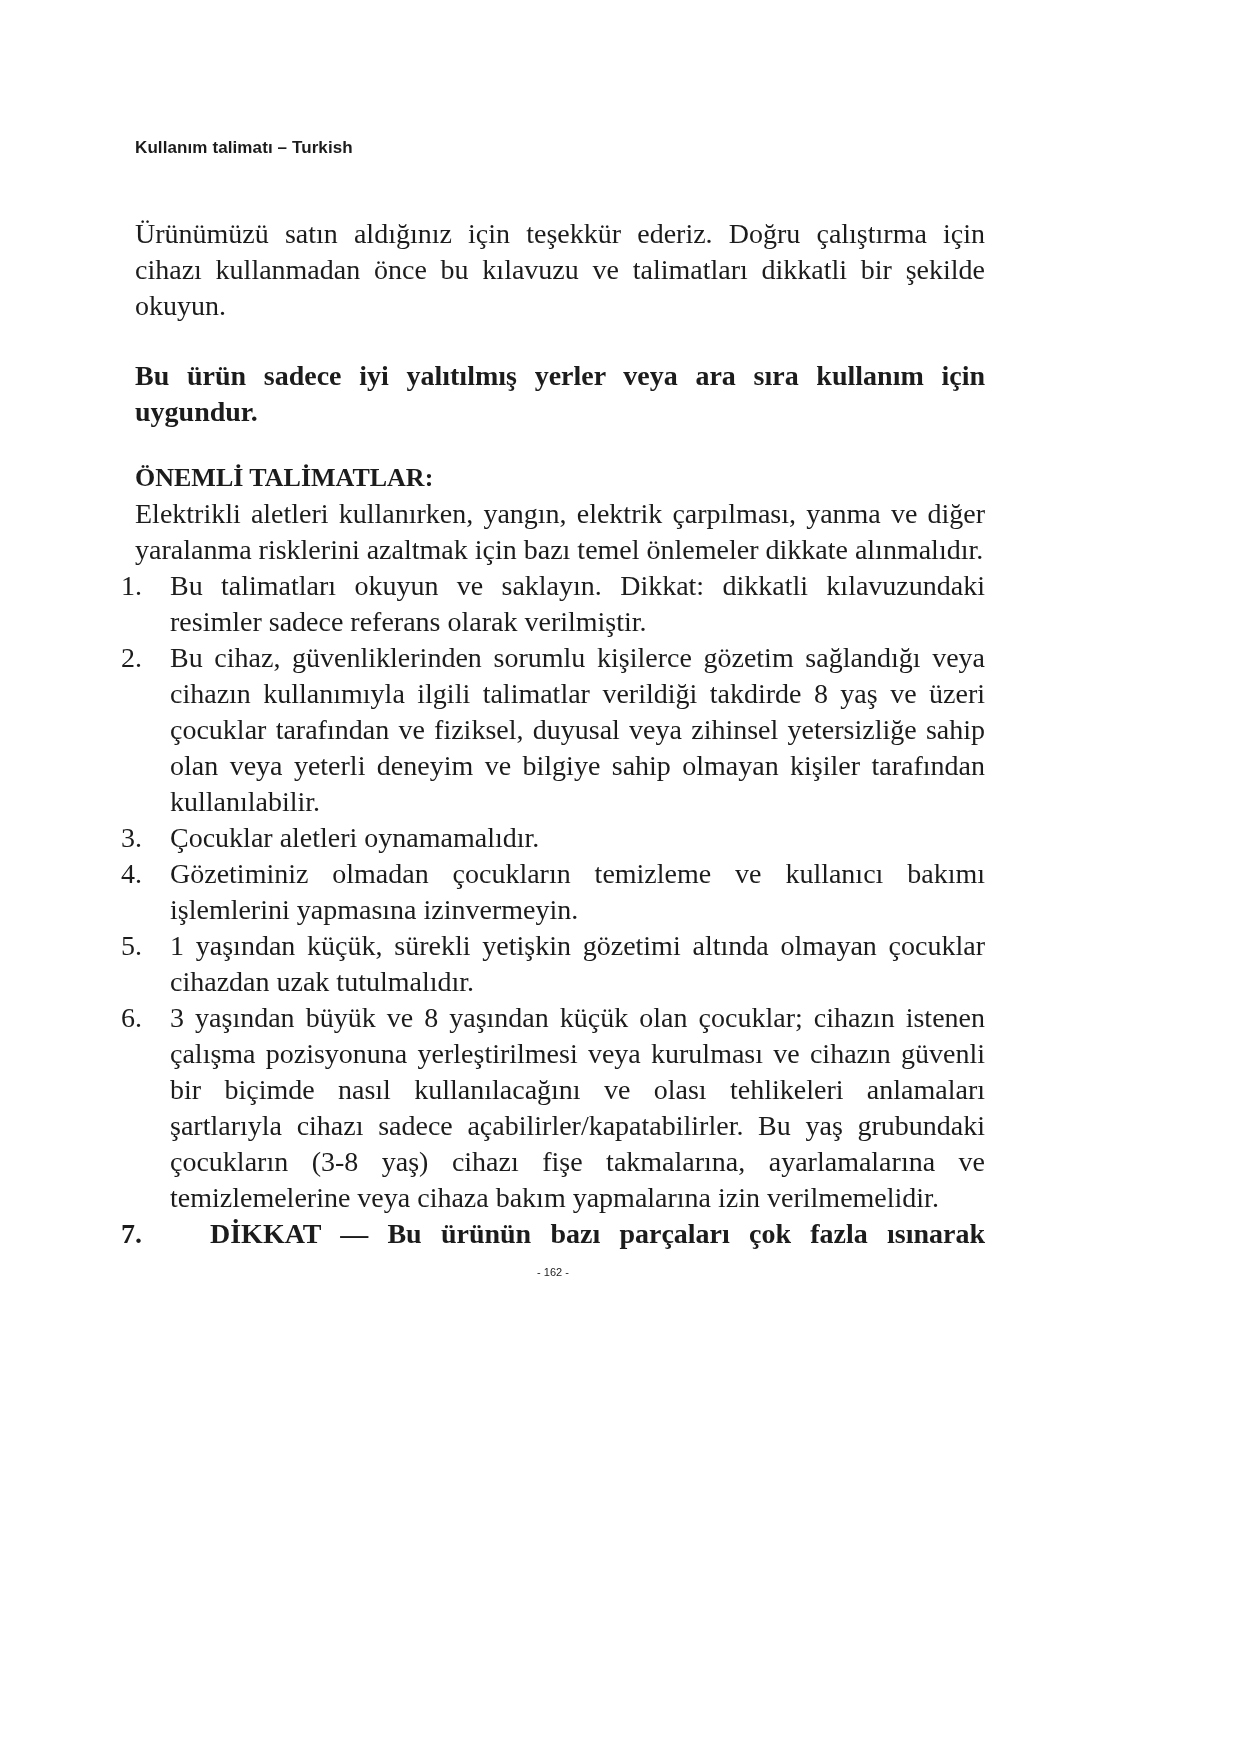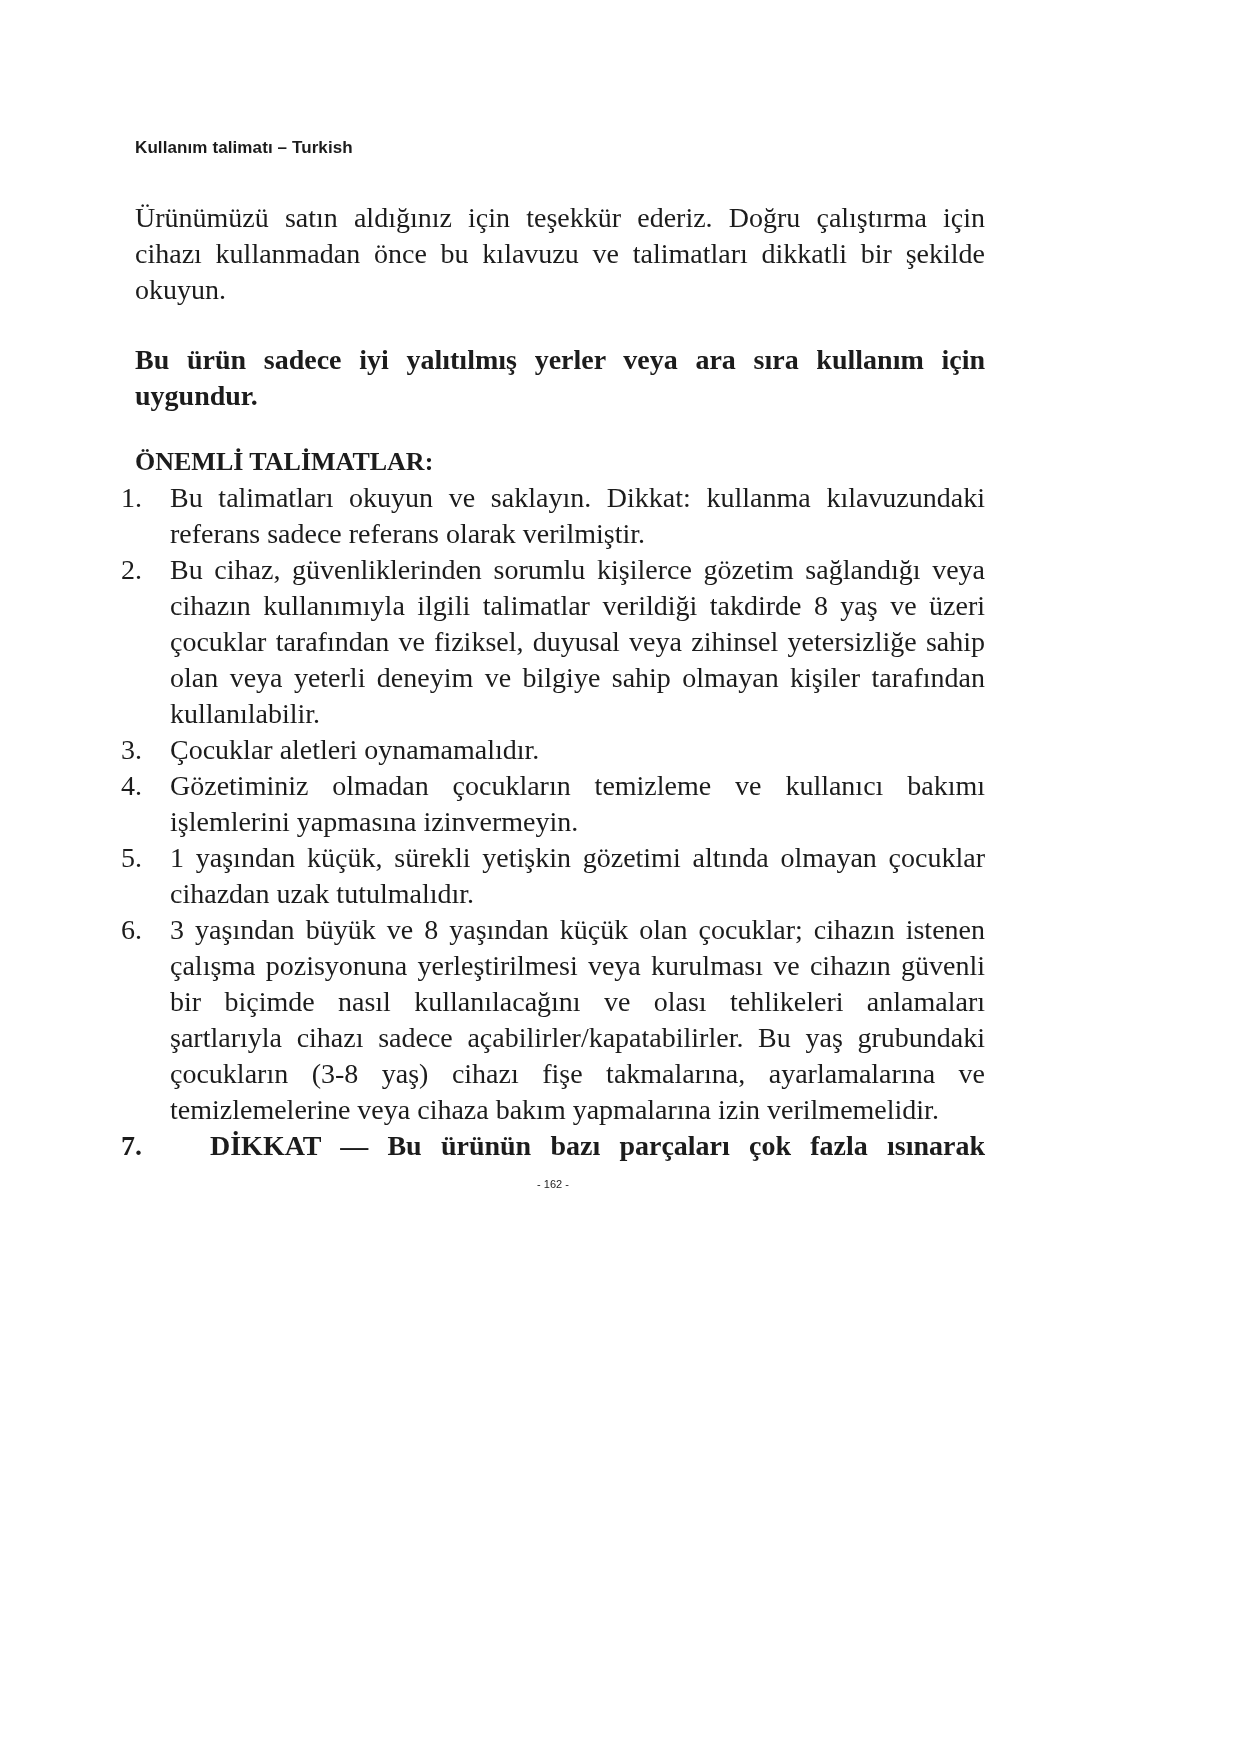--- a/index.html
+++ b/index.html
@@ -15,21 +15,21 @@
     background: #ffffff;
     font-family: "Liberation Sans", "DejaVu Sans", sans-serif;
     color: #1c1c1c;
     box-sizing: border-box;
     padding: 138px 256px 0 135px;
     overflow: hidden;
   }
   .header {
     font-size: 17px;
     font-weight: bold;
-    margin-bottom: 42px;
+    margin-bottom: 58px;
     letter-spacing: 0.1px;
   }
   .body-text {
     font-size: 28px;
     line-height: 36px;
     font-family: Liberation Serif, serif;
   }
   p {
     margin: 0;
   }
@@ -88,26 +88,27 @@
   <div class="header">Kullanım talimatı – Turkish</div>
 
   <div class="body-text">
 
     <p class="intro">Ürünümüzü satın aldığınız için teşekkür ederiz. Doğru çalıştırma için cihazı kullanmadan önce bu kılavuzu ve talimatları dikkatli bir şekilde okuyun.</p>
 
     <p class="notice">Bu ürün sadece iyi yalıtılmış yerler veya ara sıra kullanım için uygundur.</p>
 
     <h2 class="section-title">ÖNEMLİ TALİMATLAR:</h2>
 
+    <p class="section-intro">Elektrikli aletleri kullanırken, yangın, elektrik çarpılması, yanma ve diğer yaralanma risklerini azaltmak için bazı temel önlemeler dikkate alınmalıdır.</p>
 
     <div class="list">
 
       <div class="list-item">
         <span class="num">1.</span>
-        <span class="txt">Bu talimatları okuyun ve saklayın. Dikkat: kullanma kılavuzundaki referans sadece referans olarak verilmiştir.</span>
+        <span class="txt">Bu talimatları okuyun ve saklayın. Dikkat: dikkatli kılavuzundaki resimler sadece referans olarak verilmiştir.</span>
       </div>
 
       <div class="list-item">
         <span class="num">2.</span>
         <span class="txt">Bu cihaz, güvenliklerinden sorumlu kişilerce gözetim sağlandığı veya cihazın kullanımıyla ilgili talimatlar verildiği takdirde 8 yaş ve üzeri çocuklar tarafından ve fiziksel, duyusal veya zihinsel yetersizliğe sahip olan veya yeterli deneyim ve bilgiye sahip olmayan kişiler tarafından kullanılabilir.</span>
       </div>
 
       <div class="list-item">
         <span class="num">3.</span>
         <span class="txt">Çocuklar aletleri oynamamalıdır.</span>

